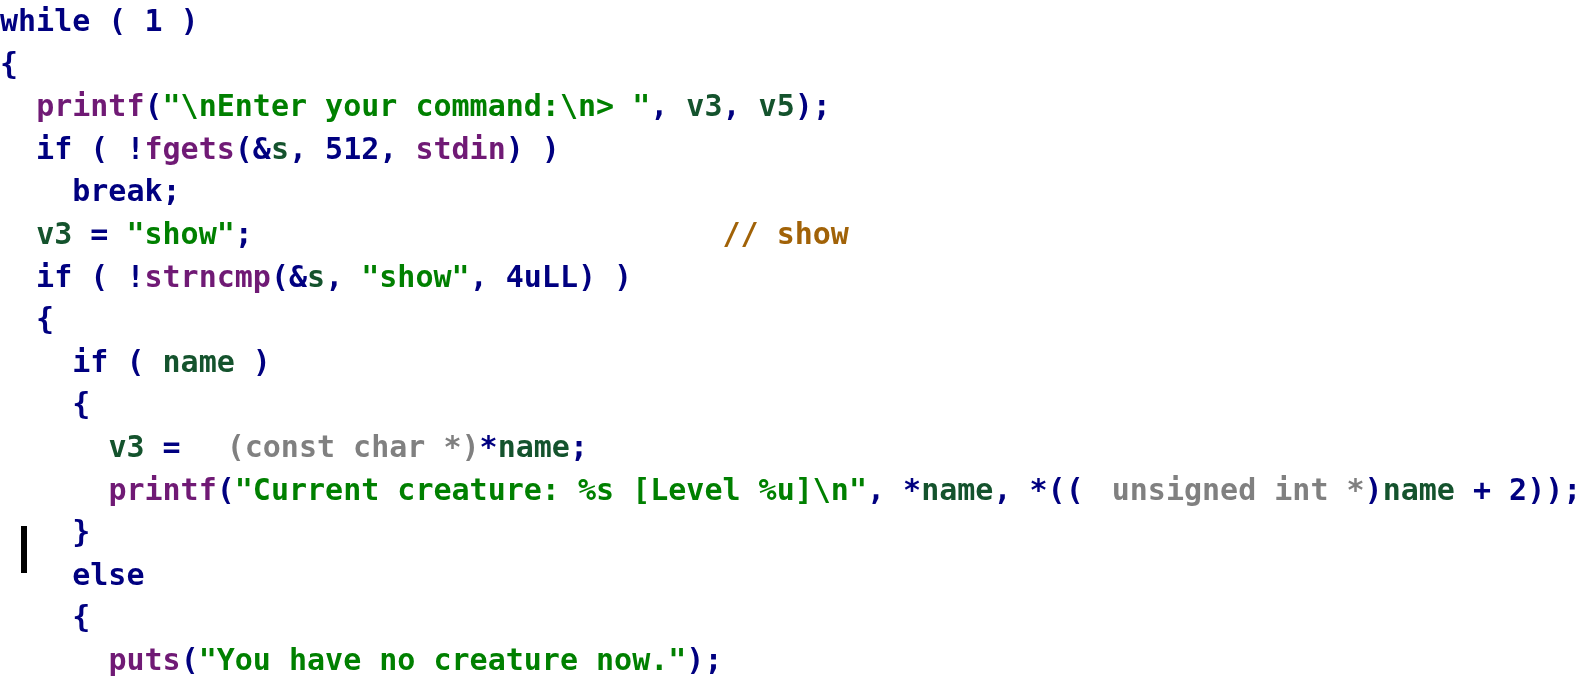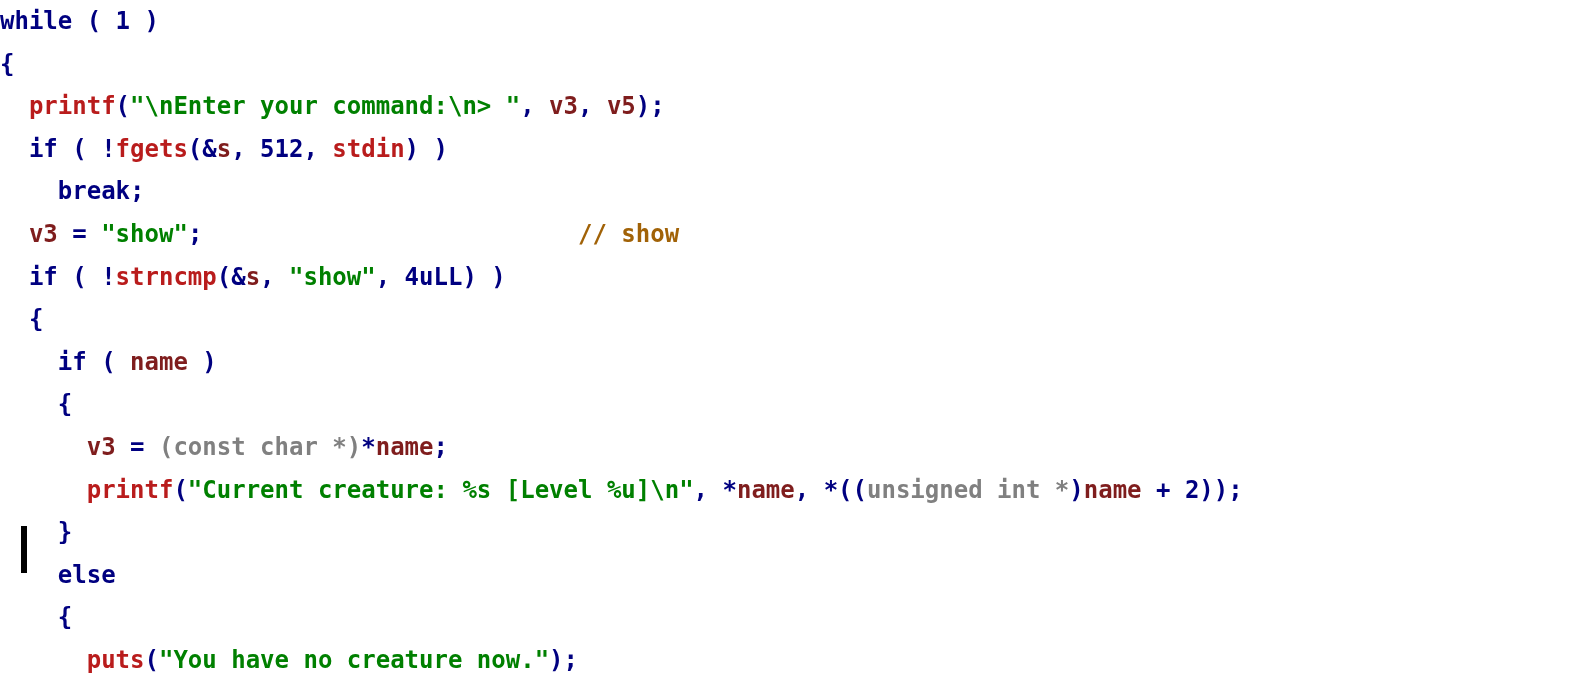--- a/index.html
+++ b/index.html
@@ -8,46 +8,46 @@
     padding: 0;
     background: #ffffff;
   }
   #viewport {
     position: relative;
     width: 1576px;
     height: 682px;
     background: #ffffff;
     overflow: hidden;
     font-family: "DejaVu Sans Mono", "Liberation Mono", monospace;
-    font-size: 24px;
+    font-size: 30px;
     font-weight: 700;
     line-height: 42.6px;
     letter-spacing: 0px;
   }
   #code {
     position: absolute;
     left: 0;
     top: 0;
     width: 1576px;
     padding: 0;
     margin: 0;
     white-space: pre;
   }
   .line {
     height: 42.6px;
     white-space: pre;
     position: relative;
   }
   
   .kw   { color: #000080; }  
-  .fn   { color: #b91c1c; }  
+  .fn   { color: #701a75; }  
   .str  { color: #008000; }  
   .cmt  { color: #a16207; }  
-  .var  { color: #7f1d1d; }  
-  .type { color: #808080; }  
+  .var  { color: #14532d; }  
+  .type { color: #808080; margin-left: 28px; }  
 
   
   #caret {
     position: absolute;
     left: 21px;
     top: 526px;
     width: 6px;
     height: 47px;
     background: #000000;
   }

